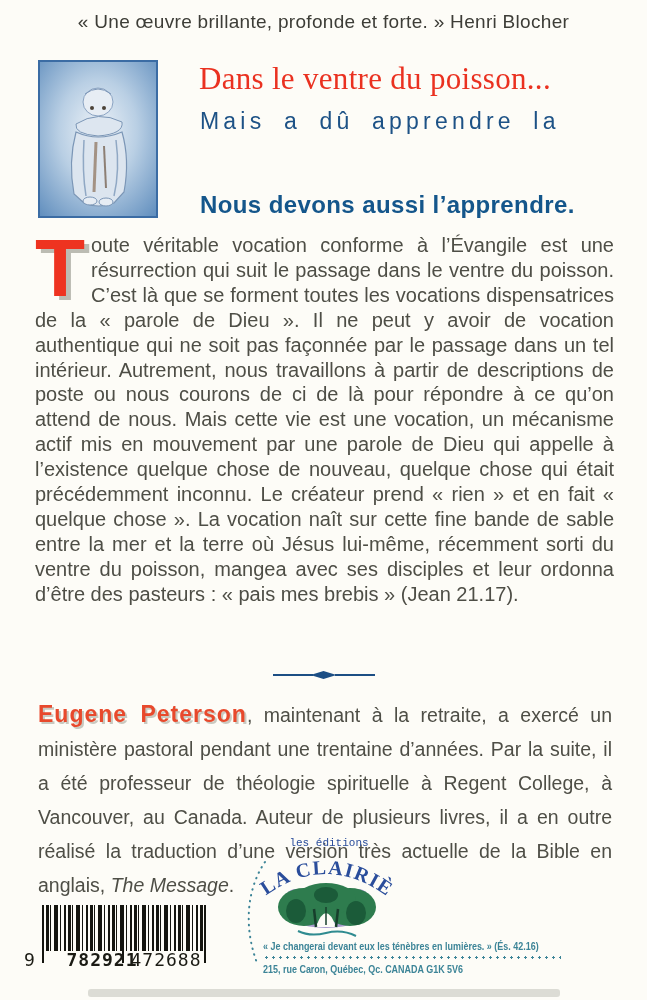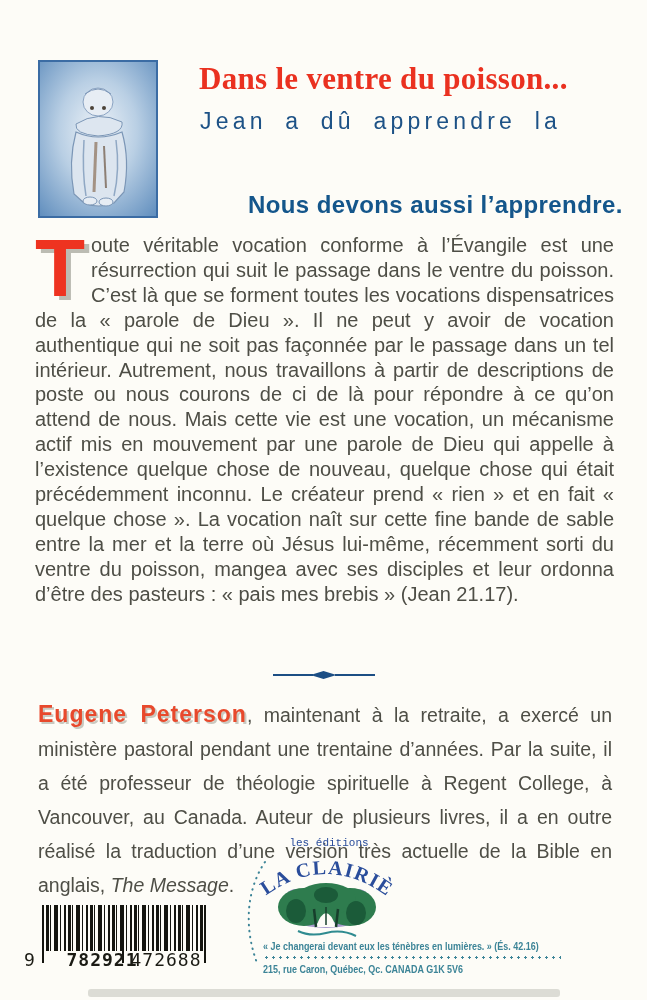--- a/index.html
+++ b/index.html
@@ -17,32 +17,32 @@
   
   .illustration {
     position:absolute; left:38px; top:60px; width:120px; height:158px;
     border:2px solid #3b6ca4; box-sizing:border-box; background:#5f8dbd;
   }
   .illustration svg { display:block; width:100%; height:100%; }
 
   
   .title {
     position:absolute; left:199px; top:61px; width:440px;
-    font-family:"Liberation Serif", serif; font-weight:bold;
+    font-family:"Liberation Serif", serif; font-weight:normal;
     font-size:31px; color:#ea3120; letter-spacing:.3px;
   }
   .subtitle {
     position:absolute; left:200px; font-size:23px; color:#1d5286;
     letter-spacing:4.2px; word-spacing:8px; white-space:nowrap;
   }
   .subtitle-1 { top:108px; }
   .subtitle-2 { top:142px; }
   .tagline {
     position:absolute; left:200px; top:191px; font-size:24px; font-weight:bold;
-    color:#14568b; letter-spacing:.4px; white-space:nowrap;margin-left:48px;
+    color:#14568b; letter-spacing:.4px; white-space:nowrap;
   }
 
   
   .main-paragraph {
     position:absolute; left:35px; top:233px; width:579px; margin:0;
     font-size:20px; line-height:24.9px; color:#4e4e46; text-align:justify;
   }
   .dropcap {
     float:left; width:46px; height:72px; overflow:visible;
     font-size:82px; line-height:66px; font-weight:bold; color:#ee3320;
@@ -124,20 +124,21 @@
   .bottom-shadow {
     position:absolute; left:88px; top:989px; width:472px; height:8px;
     background:#d6d6cf; border-radius:3px; opacity:.85;
   }
 </style>
 </head>
 <body>
 
 <div class="cover">
 
+  <div class="top-quote">« Une œuvre brillante, profonde et forte. » Henri Blocher</div>
 
   <div class="illustration">
     <svg viewBox="0 0 116 154" preserveAspectRatio="none">
       <defs>
         <radialGradient id="halo" cx="0.5" cy="0.45" r="0.75">
           <stop offset="0" stop-color="#eef3f8"></stop>
           <stop offset="0.45" stop-color="#b9cfe4"></stop>
           <stop offset="1" stop-color="#5f8dbd"></stop>
         </radialGradient>
       </defs>
@@ -151,21 +152,21 @@
       <path d="M45,32 Q58,22 71,32" stroke="#7d97b8" fill="none"></path>
       <path d="M36,62 Q58,48 82,60 Q84,72 58,74 Q34,72 36,62 Z" fill="#dde6f0" stroke="#7b96b6"></path>
       <circle cx="52" cy="46" r="2" fill="#4c4338"></circle>
       <circle cx="64" cy="46" r="2" fill="#4c4338"></circle>
       <ellipse cx="50" cy="139" rx="7" ry="4" fill="#e7edf4" stroke="#7b96b6"></ellipse>
       <ellipse cx="66" cy="140" rx="7" ry="4" fill="#e7edf4" stroke="#7b96b6"></ellipse>
     </svg>
   </div>
 
   <div class="title">Dans le ventre du poisson...</div>
-  <div class="subtitle subtitle-1">Jean a dû apprendre la</div>
+  <div class="subtitle subtitle-1">Mais a dû apprendre la</div>
   <div class="tagline">Nous devons aussi l’apprendre.</div>
 
   <p class="main-paragraph">
     <span class="dropcap">T</span><span>oute véritable vocation conforme à l’Évangile est une résurrection qui suit le passage dans le ventre du poisson. C’est là que se forment toutes les vocations dispensatrices de la « parole de Dieu ». Il ne peut y avoir de vocation authentique qui ne soit pas façonnée par le passage dans un tel intérieur. Autrement, nous travaillons à partir de descriptions de poste ou nous courons de ci de là pour répondre à ce qu’on attend de nous. Mais cette vie est une vocation, un mécanisme actif mis en mouvement par une parole de Dieu qui appelle à l’existence quelque chose de nouveau, quelque chose qui était précédemment inconnu. Le créateur prend « rien » et en fait « quelque chose ». La vocation naît sur cette fine bande de sable entre la mer et la terre où Jésus lui-même, récemment sorti du ventre du poisson, mangea avec ses disciples et leur ordonna d’être des pasteurs : « pais mes brebis » (Jean 21.17).</span>
   </p>
 
   <div class="divider">
     <span class="div-line"></span>
     <span class="div-diamond"></span>
     <span class="div-line"></span>

